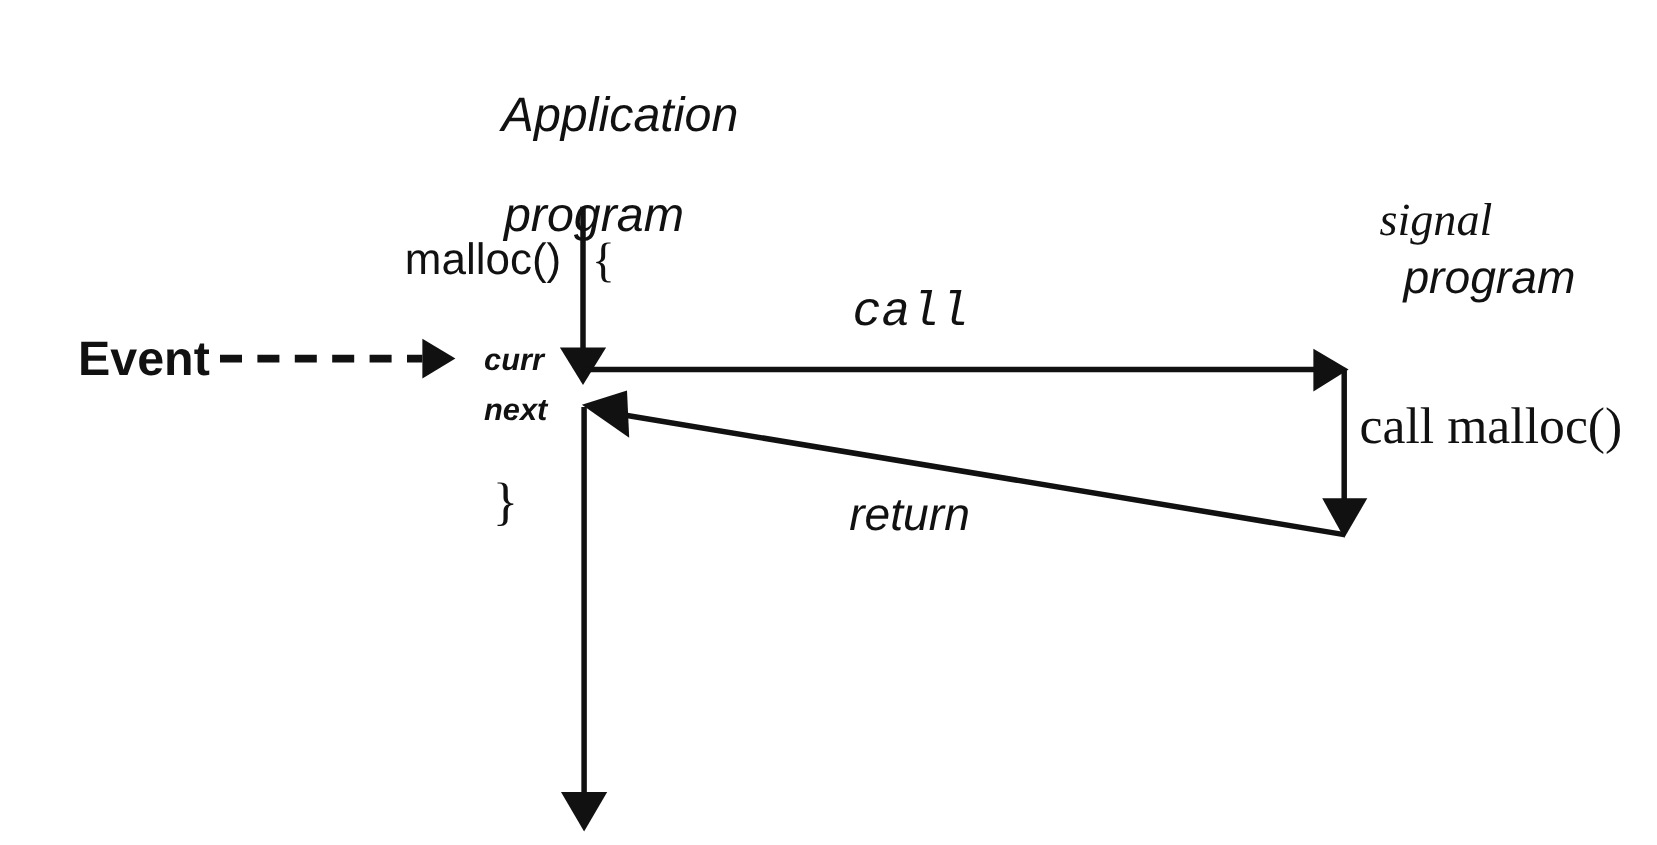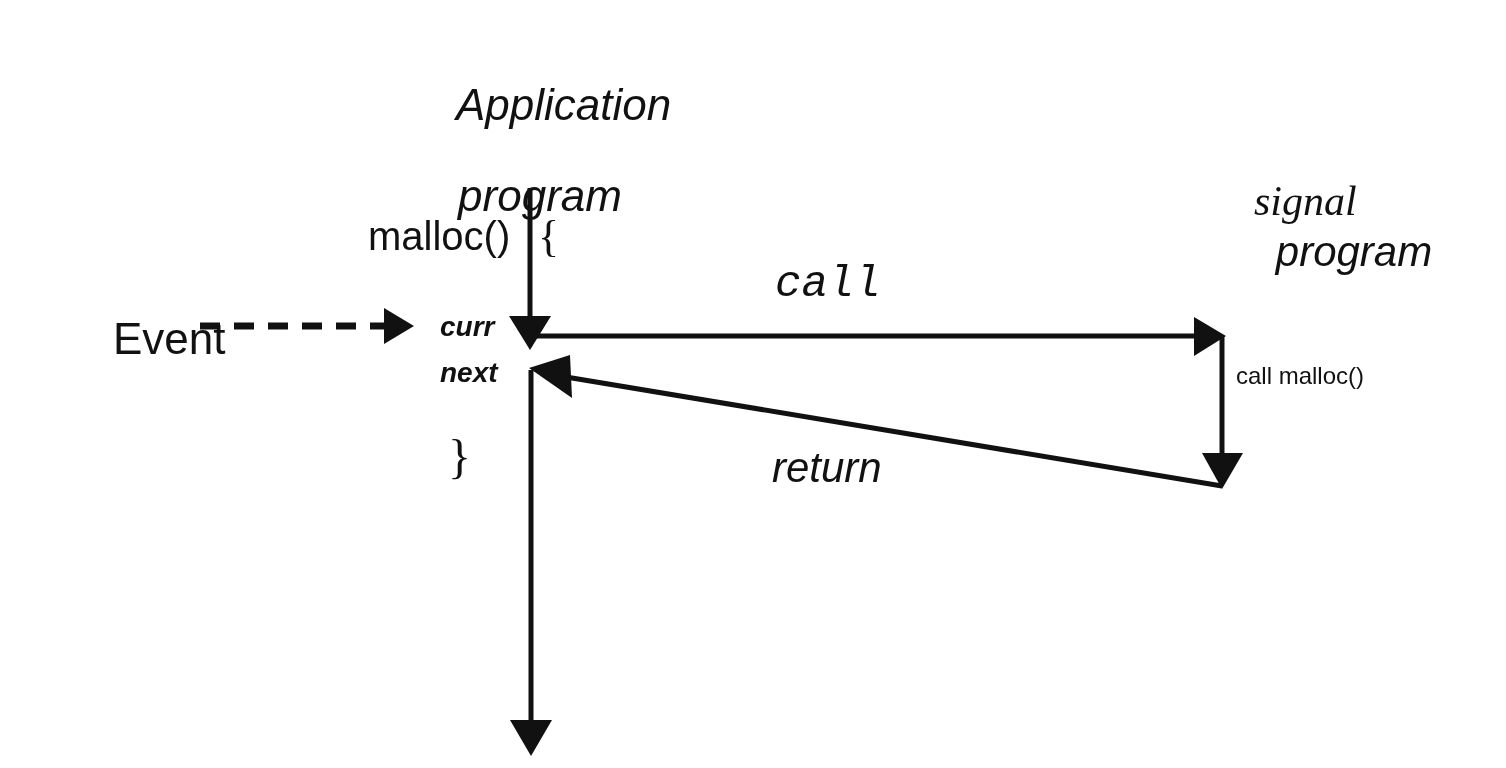--- a/index.html
+++ b/index.html
@@ -37,25 +37,24 @@
     text-align: center;
     font-family: "Liberation Sans", sans-serif;
     font-style: italic;
     font-size: 44px;
     font-weight: 400;
   }
   .app-program .line2 { display: block; }
 
   .event-occurs {
     left: 22px;
-    top: 270px;
+    top: 258px;
     font-family: "Liberation Sans", sans-serif;
     font-size: 44px;
-    font-weight: 400;
-    margin-left: 42px;
+    font-weight: 700;
   }
   .event-occurs .line2 { display: block; }
 
   .malloc-open {
     left: 368px;
     top: 216px;
     font-family: "Liberation Sans", sans-serif;
     font-size: 40px;
   }
   .brace-open {
@@ -118,22 +117,22 @@
     width: 220px;
     text-align: center;
     font-family: "Liberation Sans", sans-serif;
     font-style: italic;
     font-size: 42px;
   }
 
   .call-malloc-lbl {
     left: 1236px;
     top: 364px;
-    font-family: Liberation Sans, sans-serif;
-    font-size: 24px;
+    font-family: Liberation Serif, serif;
+    font-size: 47px;
   }
 </style>
 </head>
 <body>
 
 <div id="canvas">
 
   <svg id="diagram-svg" viewBox="0 0 1506 768" xmlns="http://www.w3.org/2000/svg">
 
     <g>

